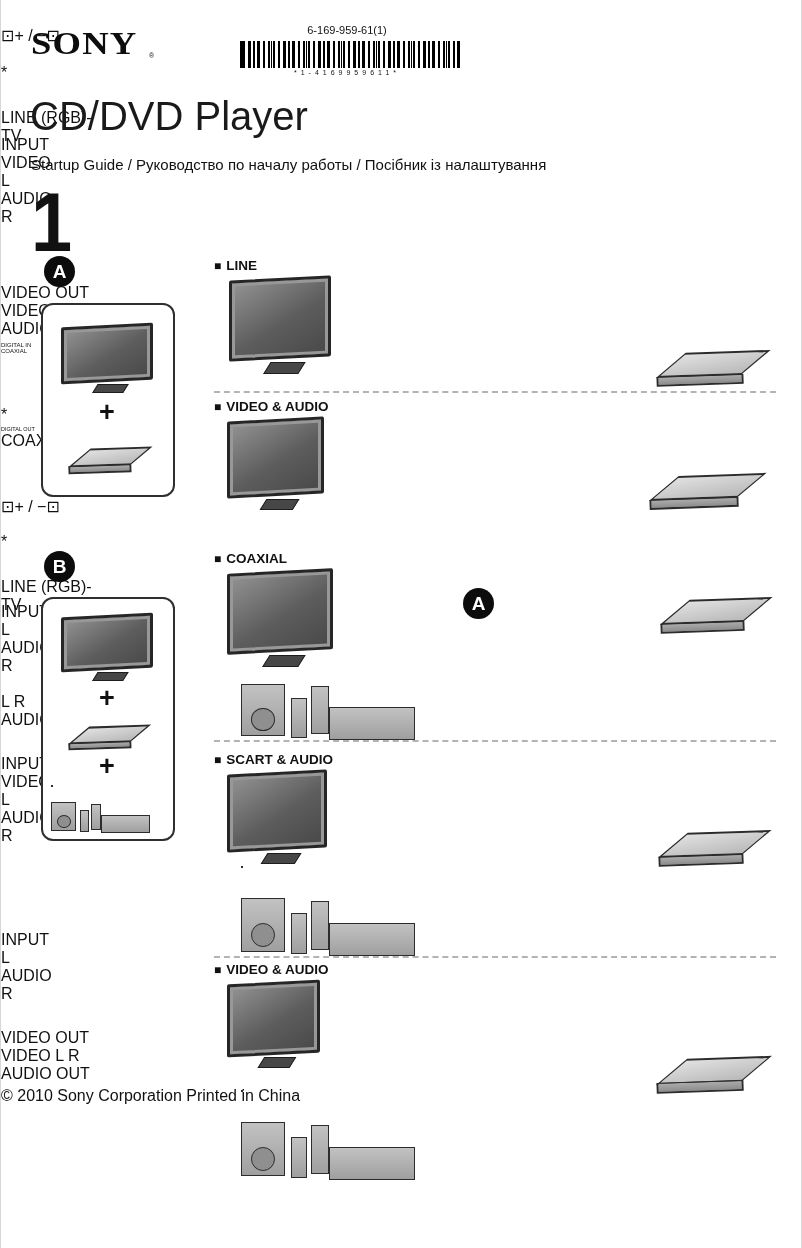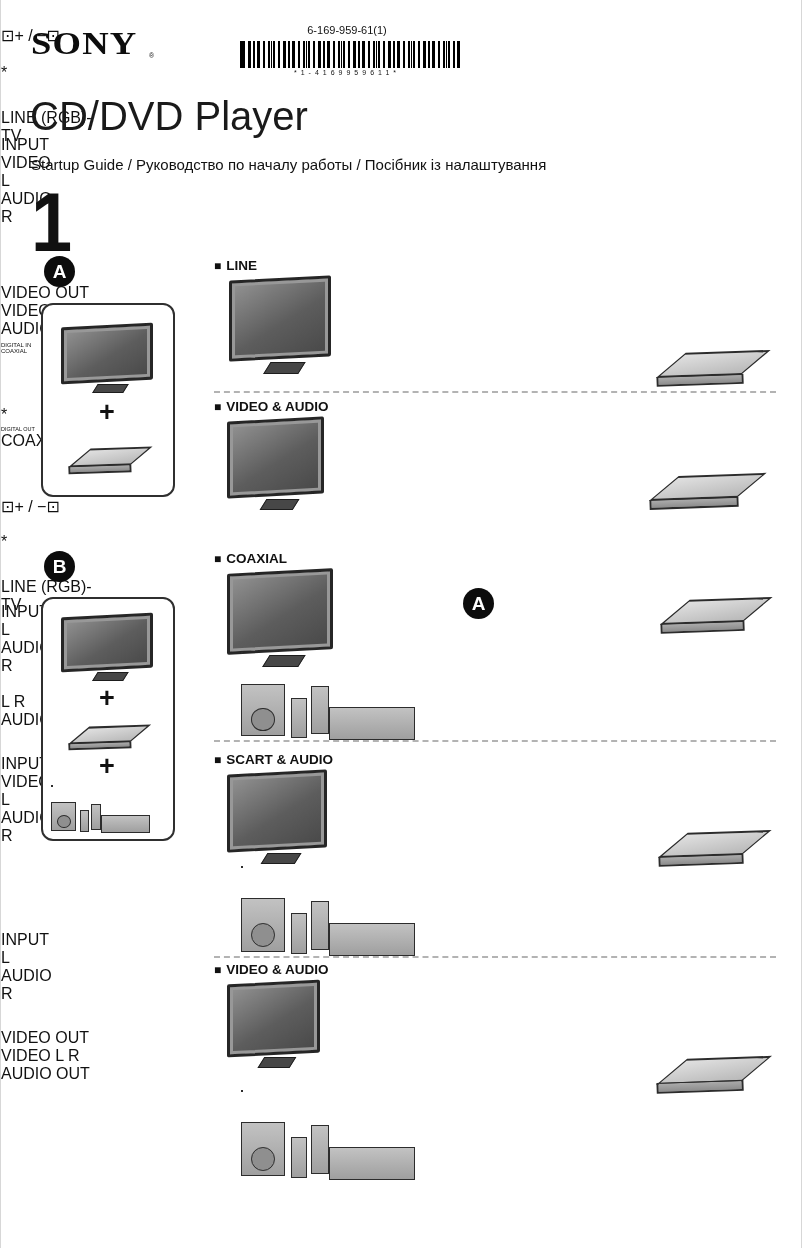--- a/index.html
+++ b/index.html
@@ -394,15 +394,16 @@
 
   <div class="hifi" style="left:240px;top:1090px;width:200px;height:90px;">
     <i class="sub"></i>
     <i class="t1"></i>
     <i class="t2"></i>
     <i class="rcv"></i>
     <i class="t3"></i>
     <i class="t4"></i>
   </div>
 
+  <div class="copyright">© 2010 Sony Corporation Printed in China</div>
   <div class="botbar"></div>
 
 </div>
 
 </body></html>

